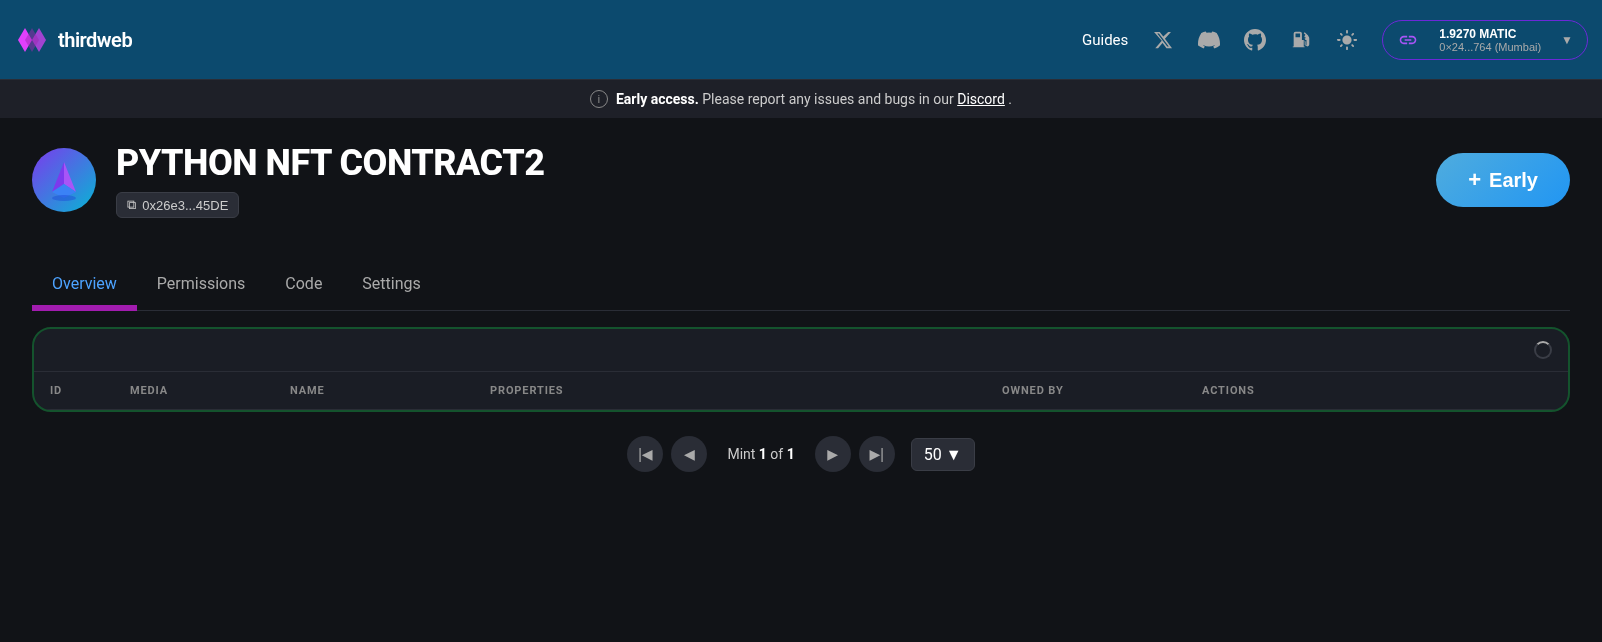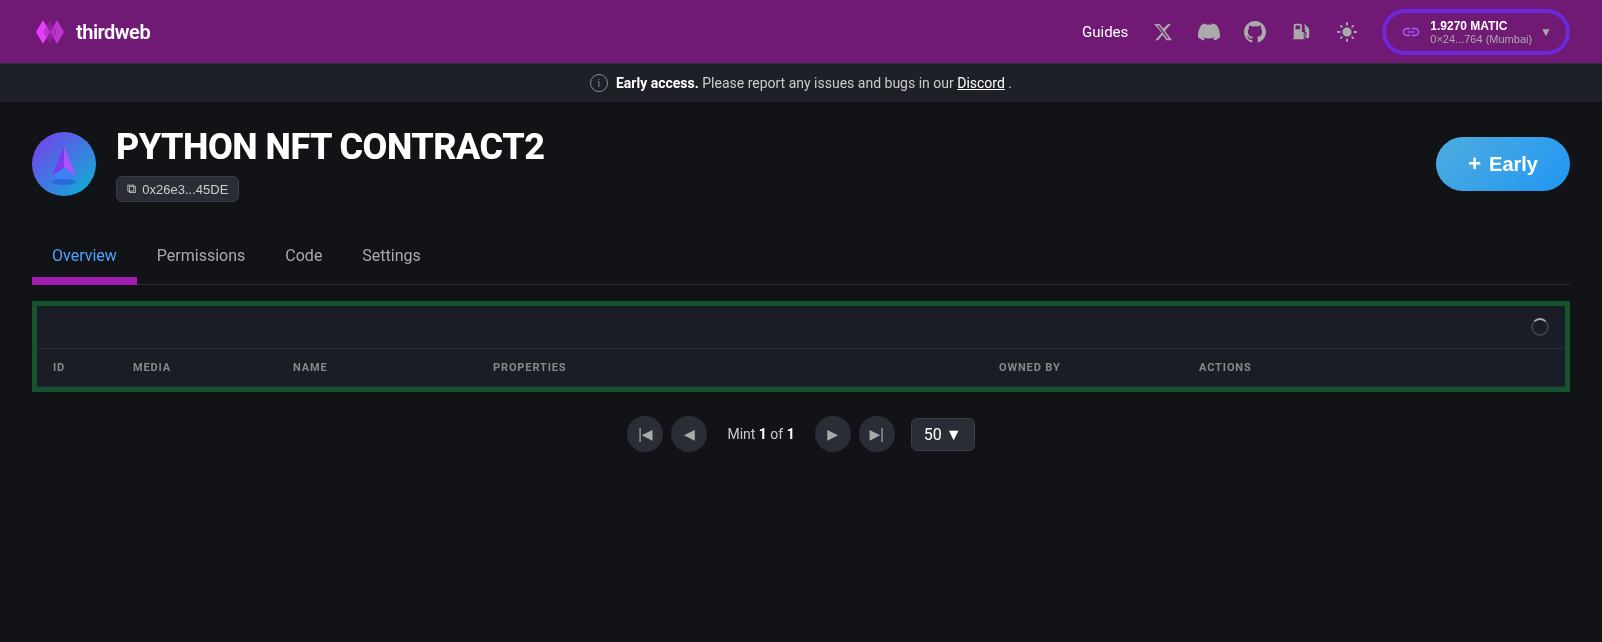--- a/index.html
+++ b/index.html
@@ -10,23 +10,23 @@
       min-height: 642px;
       width: 1602px;
       overflow-x: hidden;
     }
 
     
     .header {
       display: flex;
       align-items: center;
       justify-content: space-between;
-      padding: 0 32px;
-      height: 64px;
-      background-color: #701a75;
+      padding: 0 14px;
+      height: 80px;
+      background-color: #0c4a6e;
       border-bottom: 1px solid #2a2d36;
     }
     .header-left {
       display: flex;
       align-items: center;
       gap: 8px;
     }
     .logo-icon {
       width: 36px;
       height: 36px;
@@ -54,22 +54,22 @@
       cursor: pointer;
       color: #aaaaaa;
       display: flex;
       align-items: center;
       justify-content: center;
       font-size: 18px;
     }
     .wallet-btn {
       display: flex;
       align-items: center;
-      gap: 8px;
-      border: 4px solid #6d28d9;
+      gap: 20px;
+      border: 1px solid #6d28d9;
       border-radius: 24px;
       padding: 6px 14px;
       cursor: pointer;
       background: transparent;
       color: #ffffff;
     }
     .wallet-btn .chain-icon {
       width: 22px;
       height: 22px;
       display: flex;
@@ -153,21 +153,21 @@
     .breadcrumb-addr {
       color: #aaaaaa;
       font-weight: 400;
     }
 
     
     .contract-header {
       display: flex;
       align-items: center;
       justify-content: space-between;
-      margin-bottom: 32px;
+      margin-bottom: 44px;
     }
     .contract-info {
       display: flex;
       align-items: center;
       gap: 20px;
     }
     .contract-logo {
       width: 64px;
       height: 64px;
       border-radius: 50%;
@@ -225,28 +225,28 @@
     .tab {
       padding: 12px 20px;
       font-size: 16px;
       color: #aaaaaa;
       cursor: pointer;
       border-bottom: 2px solid transparent;
       margin-bottom: -1px;
     }
     .tab.active {
       color: #4da3ff;
-      border-bottom: 8px solid #a21caf;
+      border-bottom: 6px solid #a21caf;
     }
 
     
     .table-container {
       background-color: #1a1d25;
-      border: 5px solid #14532d;
-      border-radius: 0;
+      border: 2px solid #14532d;
+      border-radius: 19px;
       margin-top: 16px;
       overflow: hidden;
     }
     .table-header {
       display: flex;
       align-items: center;
       justify-content: flex-end;
       padding: 12px 16px;
       border-bottom: 1px solid #2a2d36;
     }

